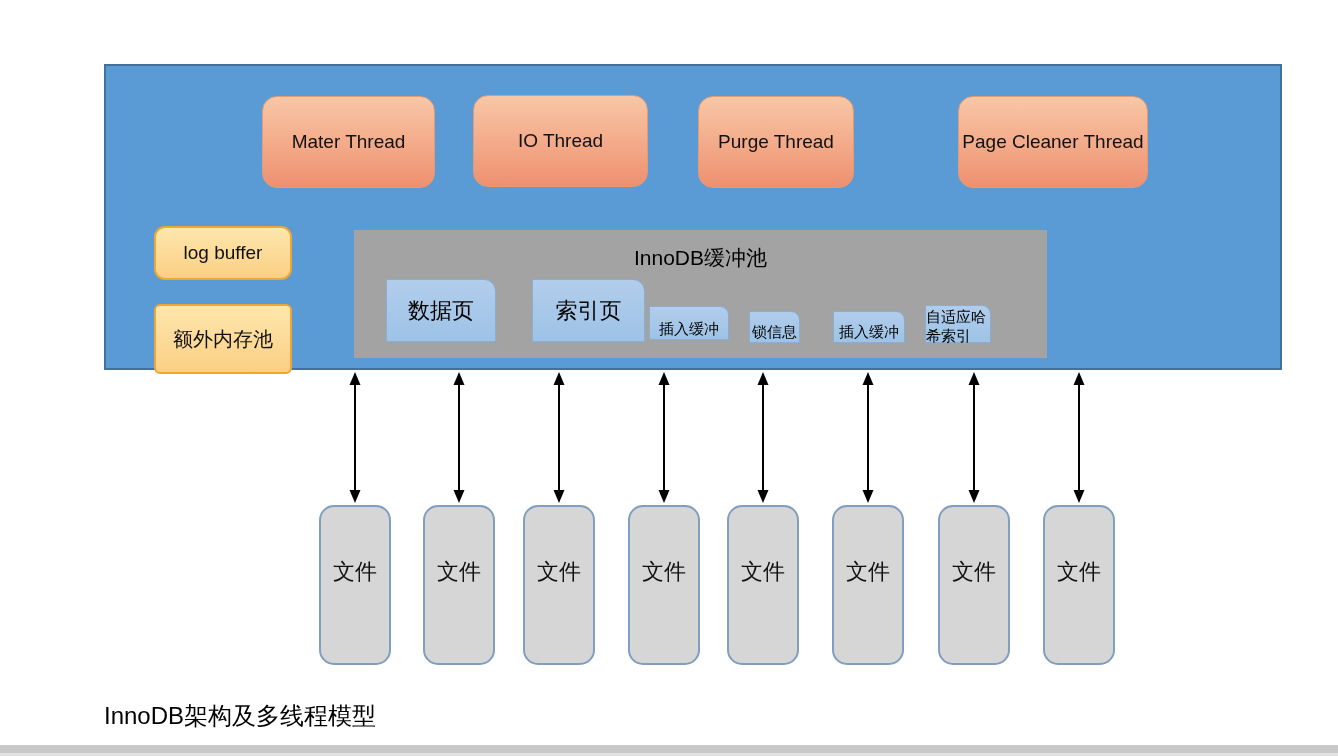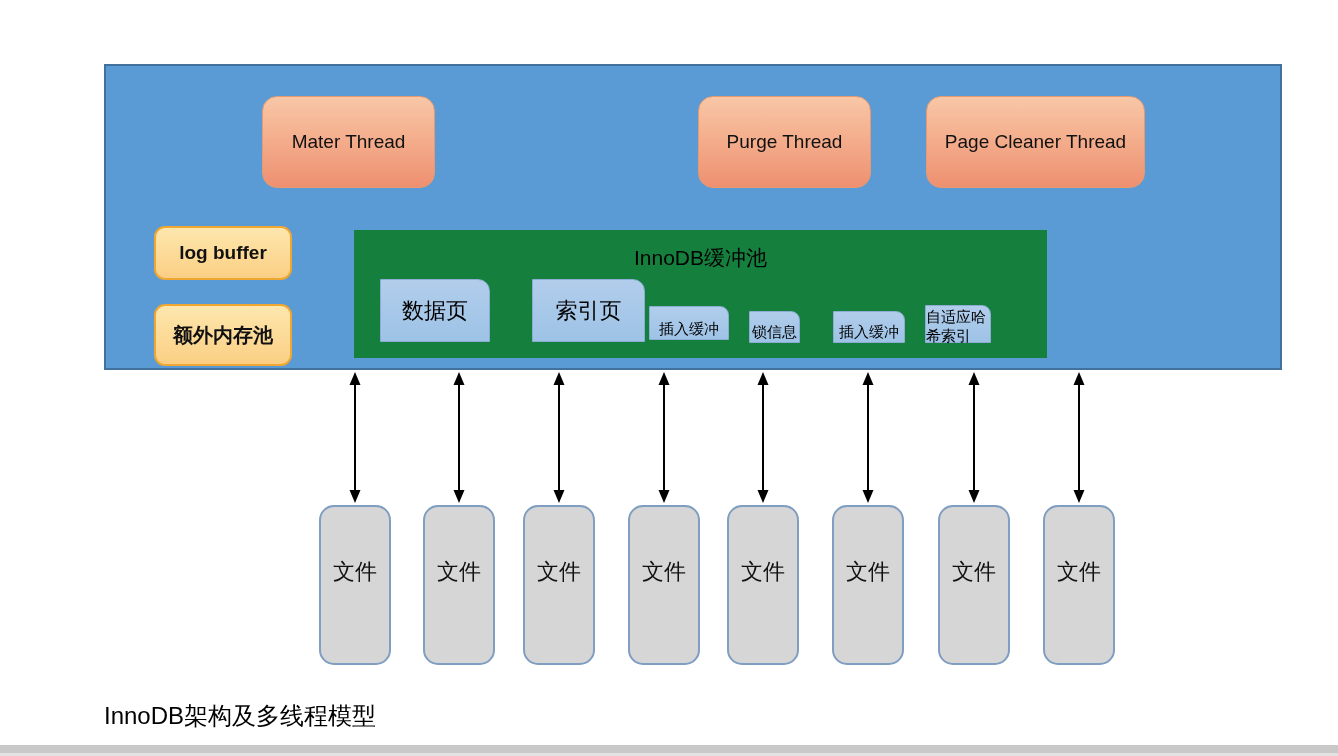--- a/index.html
+++ b/index.html
@@ -29,61 +29,60 @@
     background:linear-gradient(to bottom,#f8c7a6 0%,#f3a988 55%,#ee9070 100%);
     border:1px solid #e79a6e;
     border-radius:15px;
     display:flex;align-items:center;justify-content:center;
     font-size:19px;color:#111;
     box-sizing:border-box;
     text-align:center;
   }
   .thread-mater{left:156px;top:30px;width:173px;}
   .thread-io{left:367px;top:29px;width:175px;}
-  .thread-purge{left:592px;top:30px;width:173px;}
-  .thread-cleaner{left:820px;top:30px;width:219px;}
+  .thread-purge{left:592px;top:30px;width:156px;}
+  .thread-cleaner{left:852px;top:30px;width:190px;}
   
   .membox{
     position:absolute;
     left:48px;width:138px;height:54px;
     background:linear-gradient(to bottom,#fde7ad 0%,#fbcf84 100%);
     border:2px solid #f0a731;
     border-radius:11px;
     display:flex;align-items:center;justify-content:center;
     font-size:19px;color:#111;
     box-sizing:border-box;
-    font-weight:bold;
   }
   .membox-log{top:160px;}
-  .membox-extra{top:238px;height:62px;font-size:20px;}
+  .membox-extra{top:238px;height:70px;font-size:20px;border-radius:6px;}
   
   .pool{
     position:absolute;
     left:248px;top:164px;
     width:693px;height:128px;
-    background:#15803d;
+    background:#a3a3a3;
     box-sizing:border-box;
   }
   .pool-title{
     position:absolute;
     left:0;top:14px;width:100%;
     text-align:center;
     font-size:21px;color:#000;
   }
   .comp{
     position:absolute;
     background:linear-gradient(to bottom,#b2cdec 0%,#9dc3e6 100%);
     border:1px solid #8cacd2;
     border-radius:0 12px 0 0;
     display:flex;align-items:center;justify-content:center;
     color:#000;
     box-sizing:border-box;
   }
   .comp-large{top:49px;height:63px;font-size:22px;}
-  .comp-data{left:26px;width:110px;}
+  .comp-data{left:32px;width:110px;}
   .comp-index{left:157px;width:113px;margin-left:21px;}
   .comp-small{height:32px;font-size:15px;border-radius:0 9px 0 0;align-items:flex-end;}
   .comp-insert{left:295px;top:76px;width:80px;height:34px;}
   .comp-lock{left:395px;top:81px;width:51px;}
   .comp-dict{left:479px;top:81px;width:72px;}
   .comp-hash{
     left:571px;top:75px;width:66px;height:38px;
     align-items:center;justify-content:flex-start;
     overflow:visible;
   }
@@ -127,20 +126,23 @@
 </head>
 <body>
 
 <div class="stage">
 
   <div class="panel">
 
     <div class="thread thread-mater">
       <span>Mater Thread</span>
     </div>
+    <div class="thread thread-io">
+      <span>IO Thread</span>
+    </div>
     <div class="thread thread-purge">
       <span>Purge Thread</span>
     </div>
     <div class="thread thread-cleaner">
       <span>Page Cleaner Thread</span>
     </div>
 
     <div class="membox membox-log">
       <span>log buffer</span>
     </div>

